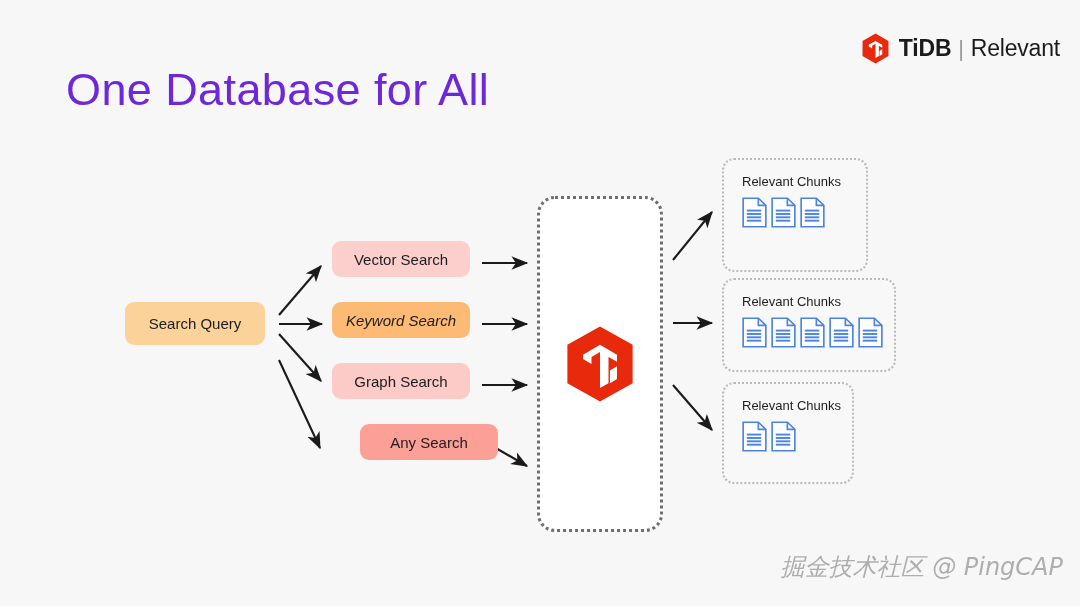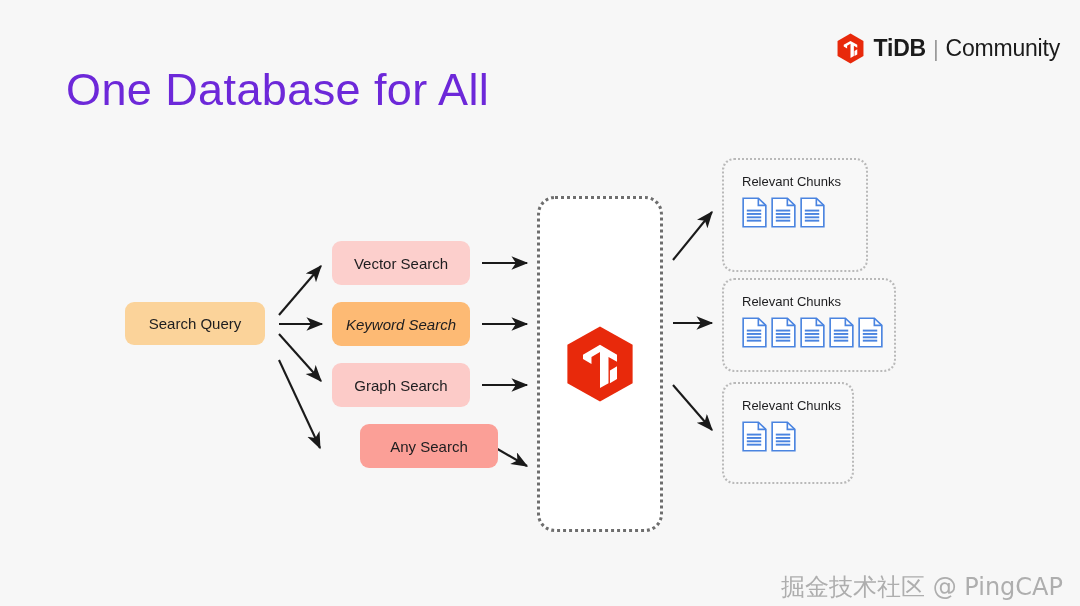--- a/index.html
+++ b/index.html
@@ -83,21 +83,21 @@
     left: 125px;
     top: 302px;
     width: 140px;
     height: 43px;
     background: #fbd39a;
     font-size: 15px;
   }
   .search-node {
     left: 332px;
     width: 138px;
-    height: 44px;
+    height: 36px;
   }
   .search-node.n0 { top: 241px; background: #fccfcc; }
   .search-node.n1 { top: 302px; background: #fcccc9; }
   .search-node.n2 { top: 363px; background: #fccbc8; }
   .search-node.n3 { top: 424px; background: #fb9f97; }
 
   
   .tidb-container {
     position: absolute;
     left: 537px;
@@ -140,41 +140,42 @@
   .doc-row {
     display: flex;
     gap: 4px;
   }
   .doc-icon { width: 25px; height: 31px; display: block; }
 
   
   .watermark {
     position: absolute;
     right: 17px;
-    bottom: 3px;
+    bottom: 23px;
     font-size: 24px;
     color: #a8a8a8;
     font-family: "DejaVu Sans", sans-serif;
     white-space: nowrap;
     opacity: 0.92;
+    font-style: italic;
   }
 </style>
 </head>
 <body>
 
 <div class="brand">
   <svg class="brand-logo" viewBox="0 0 100 110">
     <polygon points="50,2 96,28 96,82 50,108 4,82 4,28" fill="#e8290b"></polygon>
     <path d="M50 28 L74 42 L74 52 L62 45 L62 82 L50 89 L50 38 L38 45 L38 55 L26 48 L26 42 Z" fill="#ffffff"></path>
     <path d="M74 58 L74 76 L64 82 L64 64 Z" fill="#ffffff"></path>
   </svg>
   <div class="brand-text">
     <span class="brand-name">TiDB</span>
     <span class="brand-divider">|</span>
-    <span class="brand-sub">Community</span>
+    <span class="brand-sub">Relevant</span>
   </div>
 </div>
 
 <h1 class="page-title">One Database for All</h1>
 
 <div class="diagram">
 
   <svg class="svg-layer">
     <defs>
       <marker id="ah" markerWidth="9" markerHeight="9" refX="7.4" refY="3.2" orient="auto" markerUnits="strokeWidth">

